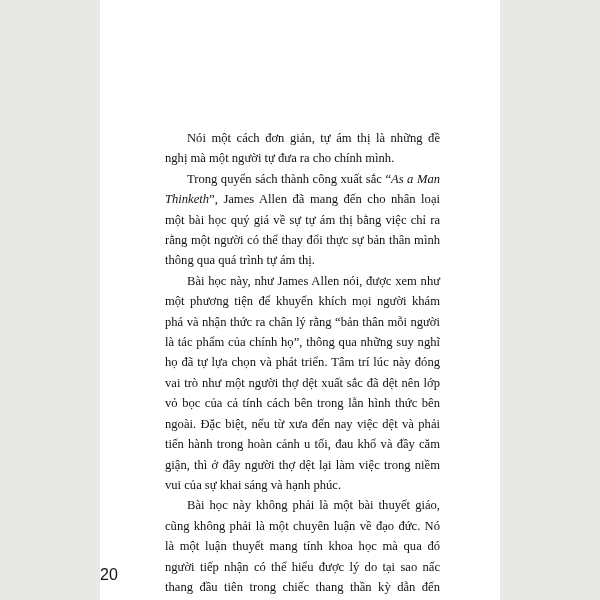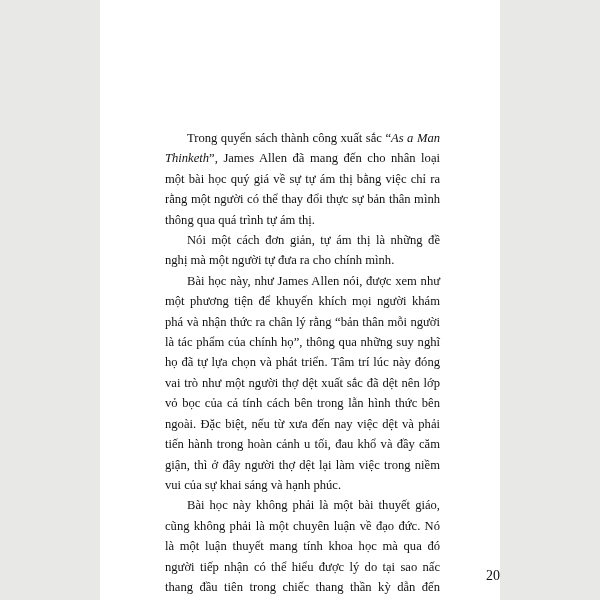--- a/index.html
+++ b/index.html
@@ -41,30 +41,30 @@
     margin-top: 0px;
   }
   .para em {
     font-style: italic;
   }
   .folio {
     position: absolute;
     left: 0;
     right: 0;
     bottom: 16px;
-    text-align: right;
-    font-size: 14px;
+    text-align: left;
+    font-size: 16px;
     color: #111111;
-    font-family: Liberation Serif, serif;
+    font-family: Liberation Sans, sans-serif;
   }
 </style>
 </head>
 <body>
 
 <div class="page">
   <div class="text-block">
+    <p class="para"><span>Nói một cách đơn giản, tự ám thị là những đề nghị mà một người tự đưa ra cho chính mình.</span></p>
     <p class="para"><span>Trong quyển sách thành công xuất sắc “</span><em>As a Man Thinketh</em><span>”, James Allen đã mang đến cho nhân loại một bài học quý giá về sự tự ám thị bằng việc chỉ ra rằng một người có thể thay đổi thực sự bản thân mình thông qua quá trình tự ám thị.</span></p>
-    <p class="para"><span>Nói một cách đơn giản, tự ám thị là những đề nghị mà một người tự đưa ra cho chính mình.</span></p>
     <p class="para"><span>Bài học này, như James Allen nói, được xem như một phương tiện để khuyến khích mọi người khám phá và nhận thức ra chân lý rằng “bản thân mỗi người là tác phẩm của chính họ”, thông qua những suy nghĩ họ đã tự lựa chọn và phát triển. Tâm trí lúc này đóng vai trò như một người thợ dệt xuất sắc đã dệt nên lớp vỏ bọc của cả tính cách bên trong lẫn hình thức bên ngoài. Đặc biệt, nếu từ xưa đến nay việc dệt và phải tiến hành trong hoàn cảnh u tối, đau khổ và đầy căm giận, thì ở đây người thợ dệt lại làm việc trong niềm vui của sự khai sáng và hạnh phúc.</span></p>
     <p class="para"><span>Bài học này không phải là một bài thuyết giáo, cũng không phải là một chuyên luận về đạo đức. Nó là một luận thuyết mang tính khoa học mà qua đó người tiếp nhận có thể hiểu được lý do tại sao nấc thang đầu tiên trong chiếc thang thần kỳ dẫn đến thành công lại nằm ở</span></p>
   </div>
   <div class="folio">20</div>
 </div>
 
 </body></html>

